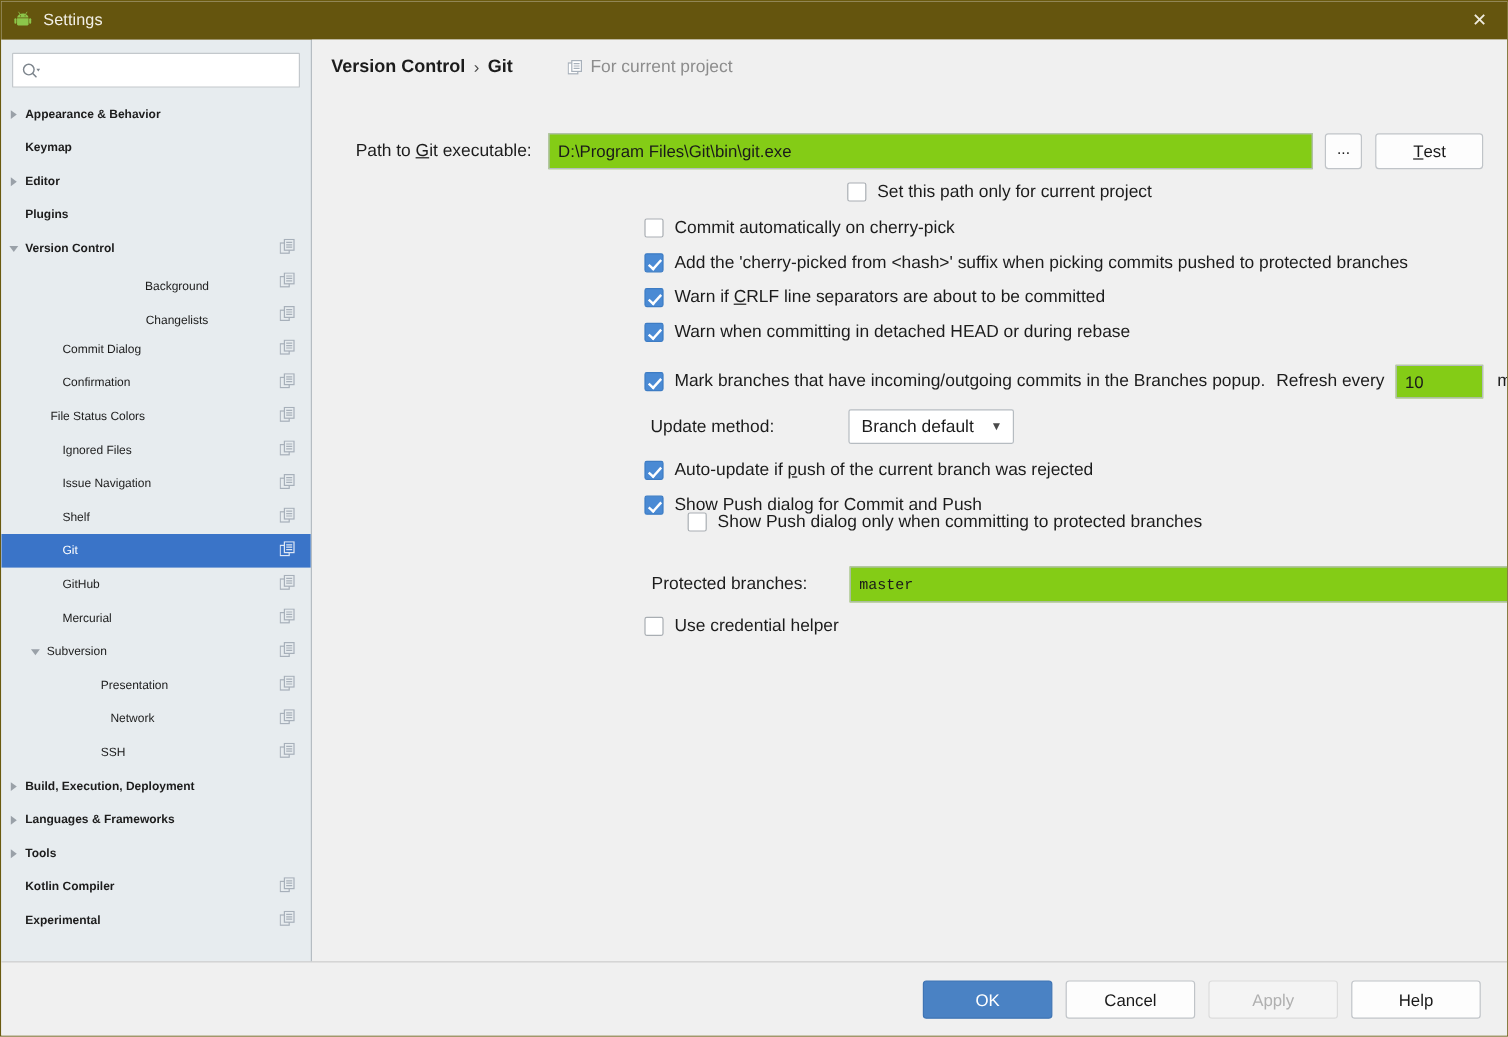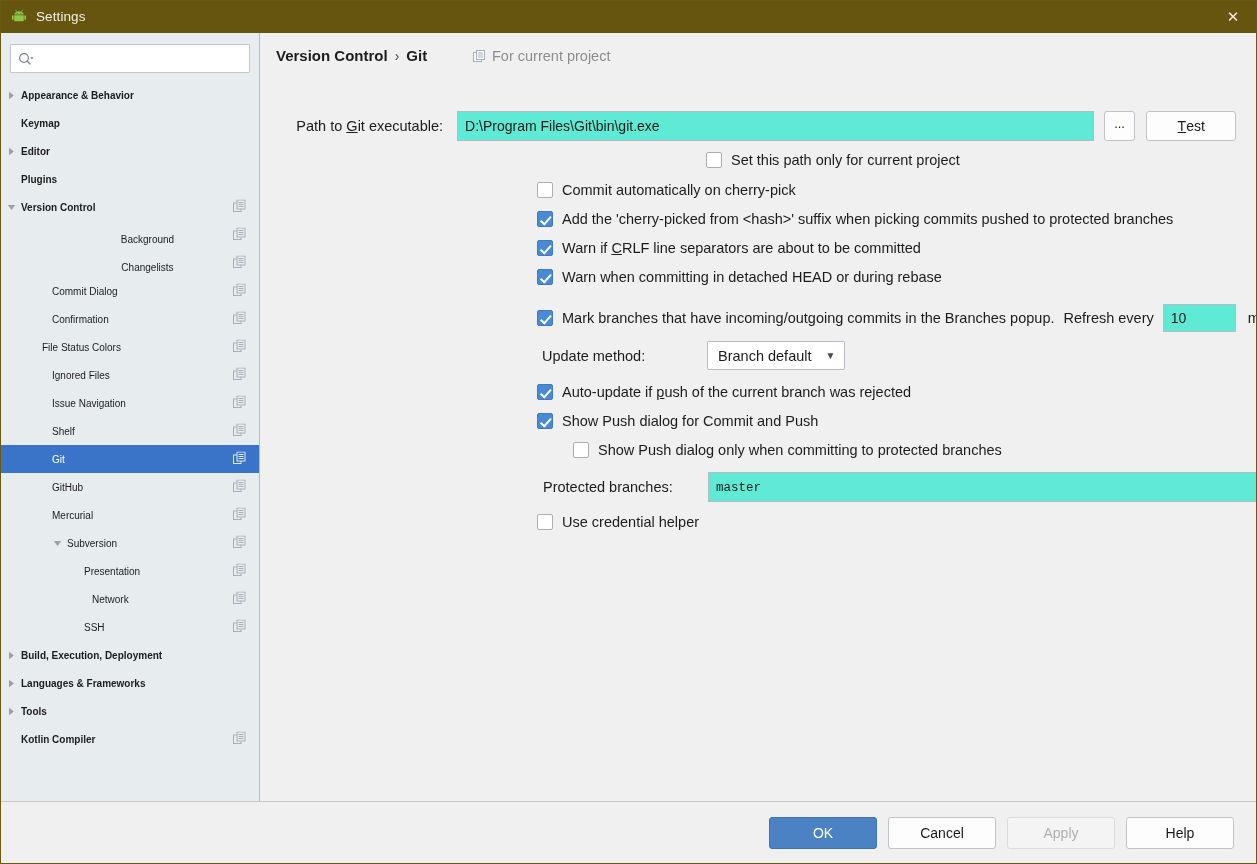--- a/index.html
+++ b/index.html
@@ -158,21 +158,21 @@
     color: #8d8d8d;
     font-size: 14.5px;
   }
   .project-note .pn-icon { margin-right: 6px; display:block; }
 
   .row { position: absolute; display: flex; align-items: center; }
 
   .field-label { font-size: 14.5px; color: #1c1c1c; white-space: nowrap; }
 
   .text-input {
-    background: #5eead4;
+    background: #84cc16;
     border: 1px solid #b6bcc1;
     box-sizing: border-box;
     font-family: "Liberation Sans", sans-serif;
     font-size: 14px;
     color: #1a1a1a;
     padding: 0 7px;
     outline: none;
   }
   .btn {
     background: #fdfdfd;
@@ -467,21 +467,21 @@
             <span class="arrow"></span>
             <span class="label">Mercurial</span>
             <span class="mod-icon"><svg width="13" height="13" viewBox="0 0 13 13">
                 <rect x="0.5" y="3.5" width="7.5" height="8.5" fill="#e7ecef" stroke="#a7b0ba" stroke-width="1"></rect>
                 <rect x="4" y="0.5" width="8" height="9" fill="#e7ecef" stroke="#a7b0ba" stroke-width="1"></rect>
                 <line x1="5.5" y1="3" x2="10.5" y2="3" stroke="#a7b0ba" stroke-width="1"></line>
                 <line x1="5.5" y1="5" x2="10.5" y2="5" stroke="#a7b0ba" stroke-width="1"></line>
                 <line x1="5.5" y1="7" x2="10.5" y2="7" stroke="#a7b0ba" stroke-width="1"></line>
               </svg></span>
           </div>
-          <div class="tree-row" style="padding-left: 50px; text-align: center;">
+          <div class="tree-row" style="padding-left: 22px; text-align: center;">
             <span class="arrow">
               <svg width="9" height="9" viewBox="0 0 9 9">
                 <path d="M0.8 2 L8.2 2 L4.5 7 Z" fill="#9aa1a8"></path>
               </svg>
             </span>
             <span class="label">Subversion</span>
             <span class="mod-icon"><svg width="13" height="13" viewBox="0 0 13 13">
                 <rect x="0.5" y="3.5" width="7.5" height="8.5" fill="#e7ecef" stroke="#a7b0ba" stroke-width="1"></rect>
                 <rect x="4" y="0.5" width="8" height="9" fill="#e7ecef" stroke="#a7b0ba" stroke-width="1"></rect>
                 <line x1="5.5" y1="3" x2="10.5" y2="3" stroke="#a7b0ba" stroke-width="1"></line>
@@ -542,20 +542,31 @@
             <span class="arrow">
               <svg width="9" height="9" viewBox="0 0 9 9">
                 <path d="M2 0.8 L7 4.5 L2 8.2 Z" fill="#9aa1a8"></path>
               </svg>
             </span>
             <span class="label">Tools</span>
           </div>
           <div class="tree-row bold" style="padding-left: 4px;">
             <span class="arrow"></span>
             <span class="label">Kotlin Compiler</span>
+            <span class="mod-icon"><svg width="13" height="13" viewBox="0 0 13 13">
+                <rect x="0.5" y="3.5" width="7.5" height="8.5" fill="#e7ecef" stroke="#a7b0ba" stroke-width="1"></rect>
+                <rect x="4" y="0.5" width="8" height="9" fill="#e7ecef" stroke="#a7b0ba" stroke-width="1"></rect>
+                <line x1="5.5" y1="3" x2="10.5" y2="3" stroke="#a7b0ba" stroke-width="1"></line>
+                <line x1="5.5" y1="5" x2="10.5" y2="5" stroke="#a7b0ba" stroke-width="1"></line>
+                <line x1="5.5" y1="7" x2="10.5" y2="7" stroke="#a7b0ba" stroke-width="1"></line>
+              </svg></span>
+          </div>
+          <div class="tree-row bold" style="padding-left: 4px;">
+            <span class="arrow"></span>
+            <span class="label">Experimental</span>
             <span class="mod-icon"><svg width="13" height="13" viewBox="0 0 13 13">
                 <rect x="0.5" y="3.5" width="7.5" height="8.5" fill="#e7ecef" stroke="#a7b0ba" stroke-width="1"></rect>
                 <rect x="4" y="0.5" width="8" height="9" fill="#e7ecef" stroke="#a7b0ba" stroke-width="1"></rect>
                 <line x1="5.5" y1="3" x2="10.5" y2="3" stroke="#a7b0ba" stroke-width="1"></line>
                 <line x1="5.5" y1="5" x2="10.5" y2="5" stroke="#a7b0ba" stroke-width="1"></line>
                 <line x1="5.5" y1="7" x2="10.5" y2="7" stroke="#a7b0ba" stroke-width="1"></line>
               </svg></span>
           </div>
         </div>
     </div>
@@ -630,21 +641,21 @@
       <div class="row cb-row" style="left:277px; top:351px;">
         <span class="cb on"></span>
         <span class="cb-label">Auto-update if <span style="text-decoration:underline;">p</span>ush of the current branch was rejected</span>
       </div>
 
       <div class="row cb-row" style="left:277px; top:380px;">
         <span class="cb on"></span>
         <span class="cb-label">Show Push dialog for Commit and Push</span>
       </div>
 
-      <div class="row cb-row" style="left:313px; top:409px;">
+      <div class="row cb-row" style="left:313px; top:394px;">
         <span class="cb off"></span>
         <span class="cb-label">Show Push dialog only when committing to protected branches</span>
       </div>
 
       <div class="row" style="left:283px; top:439px;">
         <span class="field-label" style="width:165px;">Protected branches:</span>
         <div style="position:relative; width:790px;">
           <input class="text-input mono-input" type="text" style="width: 790px; height: 30px; padding-top: 1px;" value="master">
           
         </div>

